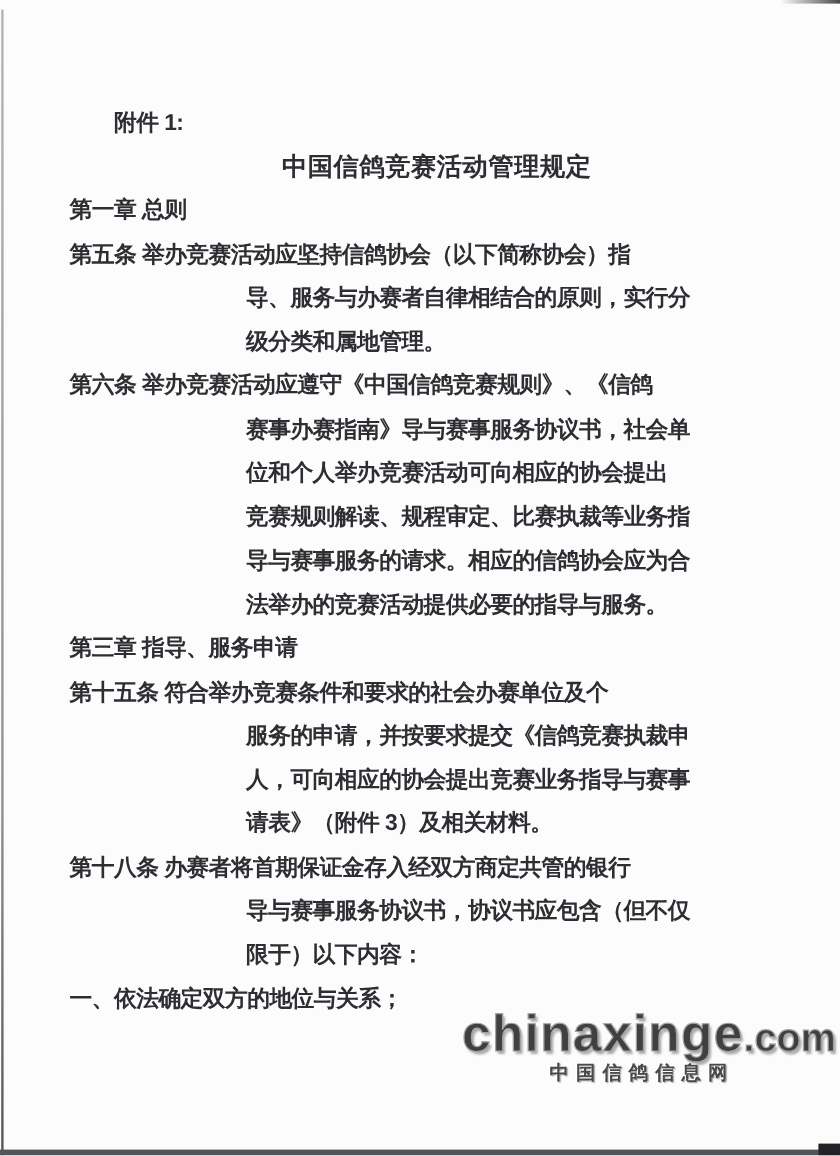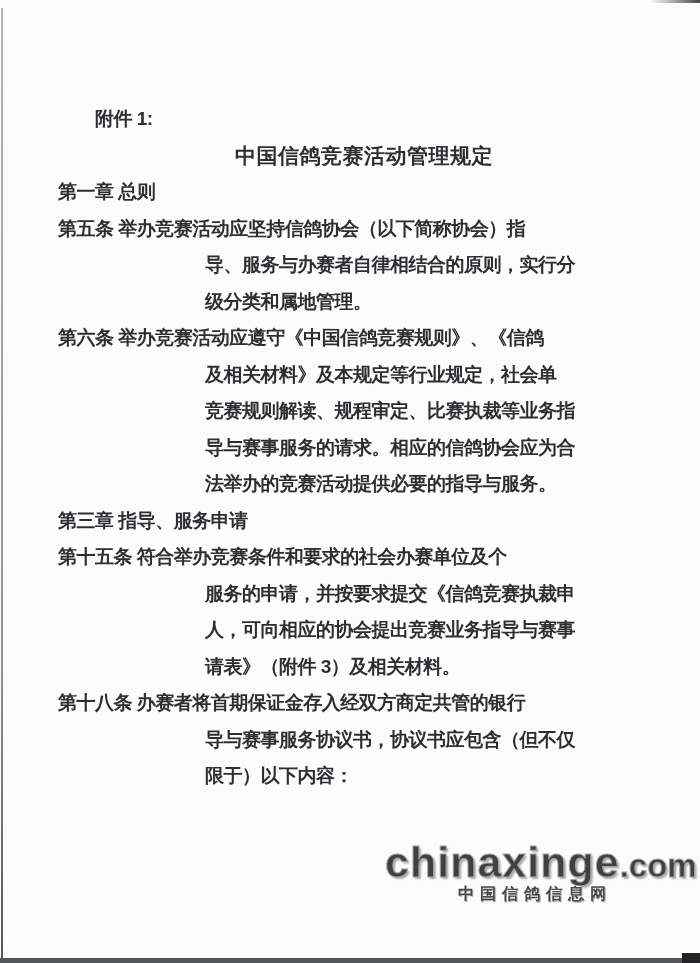--- a/index.html
+++ b/index.html
@@ -45,21 +45,21 @@
   }
   .line {
     height: 36.5px;
     line-height: 36.5px;
     font-size: 19px;
     letter-spacing: -0.5px;
     font-weight: 600;
     white-space: nowrap;
     margin-left: 28px;
   }
-  .line.lbl   { margin-left: 95px;  font-weight: 700; margin-top: 16px; }
+  .line.lbl   { margin-left: 95px;  font-weight: 700; }
   .line.title { text-align: center; font-size: 21px; font-weight: 700; letter-spacing: 0.5px; }
   .line.head  { margin-left: 58px; }
   .line.cont  { margin-left: 205px; }
   
   .watermark { position: absolute; pointer-events: none; }
   .wm-en {
     position: absolute;
     left: 385px; top: 838px;
     font-size: 43px;
     font-weight: 700;
@@ -90,32 +90,34 @@
   <div class="edge-top-right"></div>
 
   <div class="doc">
     <div class="line lbl">附件 1:</div>
     <div class="line title">中国信鸽竞赛活动管理规定</div>
     <div class="line head">第一章 总则</div>
     <div class="line head">第五条 举办竞赛活动应坚持信鸽协会（以下简称协会）指</div>
     <div class="line cont">导、服务与办赛者自律相结合的原则，实行分</div>
     <div class="line cont">级分类和属地管理。</div>
     <div class="line head">第六条 举办竞赛活动应遵守《中国信鸽竞赛规则》、《信鸽</div>
-    <div class="line cont">及相关材料》及本规定等行业规定，社会单</div>
+    <div class="line cont">赛事办赛指南》导与赛事服务协议书，社会单</div>
+    <div class="line cont">位和个人举办竞赛活动可向相应的协会提出</div>
     <div class="line cont">竞赛规则解读、规程审定、比赛执裁等业务指</div>
     <div class="line cont">导与赛事服务的请求。相应的信鸽协会应为合</div>
     <div class="line cont">法举办的竞赛活动提供必要的指导与服务。</div>
     <div class="line head">第三章 指导、服务申请</div>
     <div class="line head">第十五条 符合举办竞赛条件和要求的社会办赛单位及个</div>
     <div class="line cont">服务的申请，并按要求提交《信鸽竞赛执裁申</div>
     <div class="line cont">人，可向相应的协会提出竞赛业务指导与赛事</div>
     <div class="line cont">请表》（附件 3）及相关材料。</div>
     <div class="line head">第十八条 办赛者将首期保证金存入经双方商定共管的银行</div>
     <div class="line cont">导与赛事服务协议书，协议书应包含（但不仅</div>
     <div class="line cont">限于）以下内容：</div>
+    <div class="line head">一、依法确定双方的地位与关系；</div>
   </div>
 
   <div class="watermark">
     <div class="wm-en"><span>chinaxinge</span><span class="wm-tld">.com</span></div>
     <div class="wm-cn">中国信鸽信息网</div>
   </div>
 
   <div class="edge-bottom"></div>
   <div class="corner-bottom-right"></div>
 

